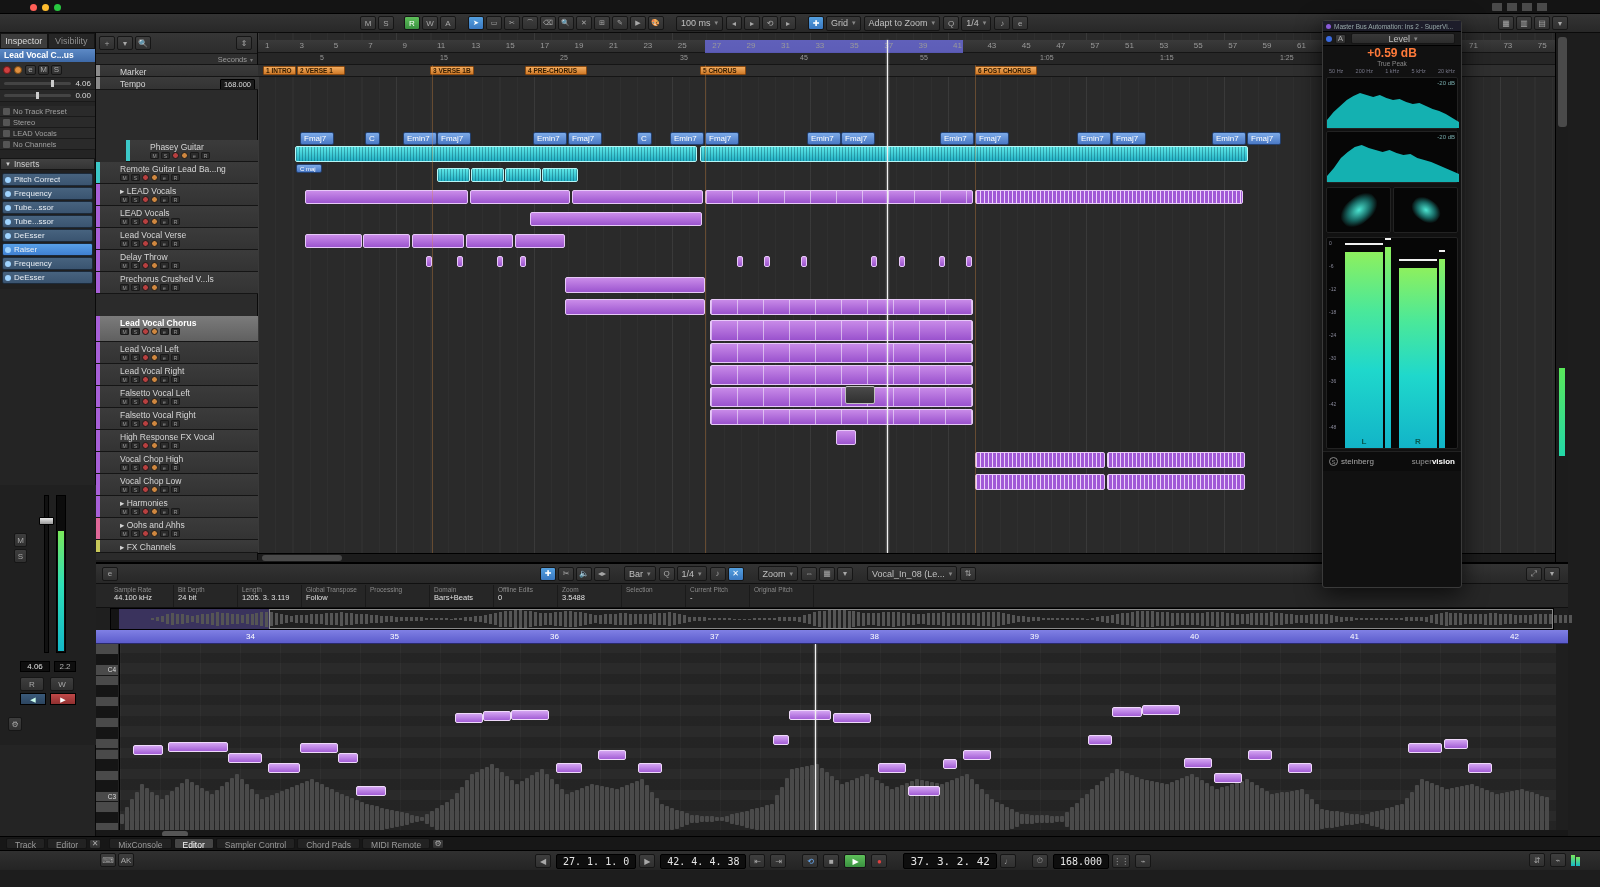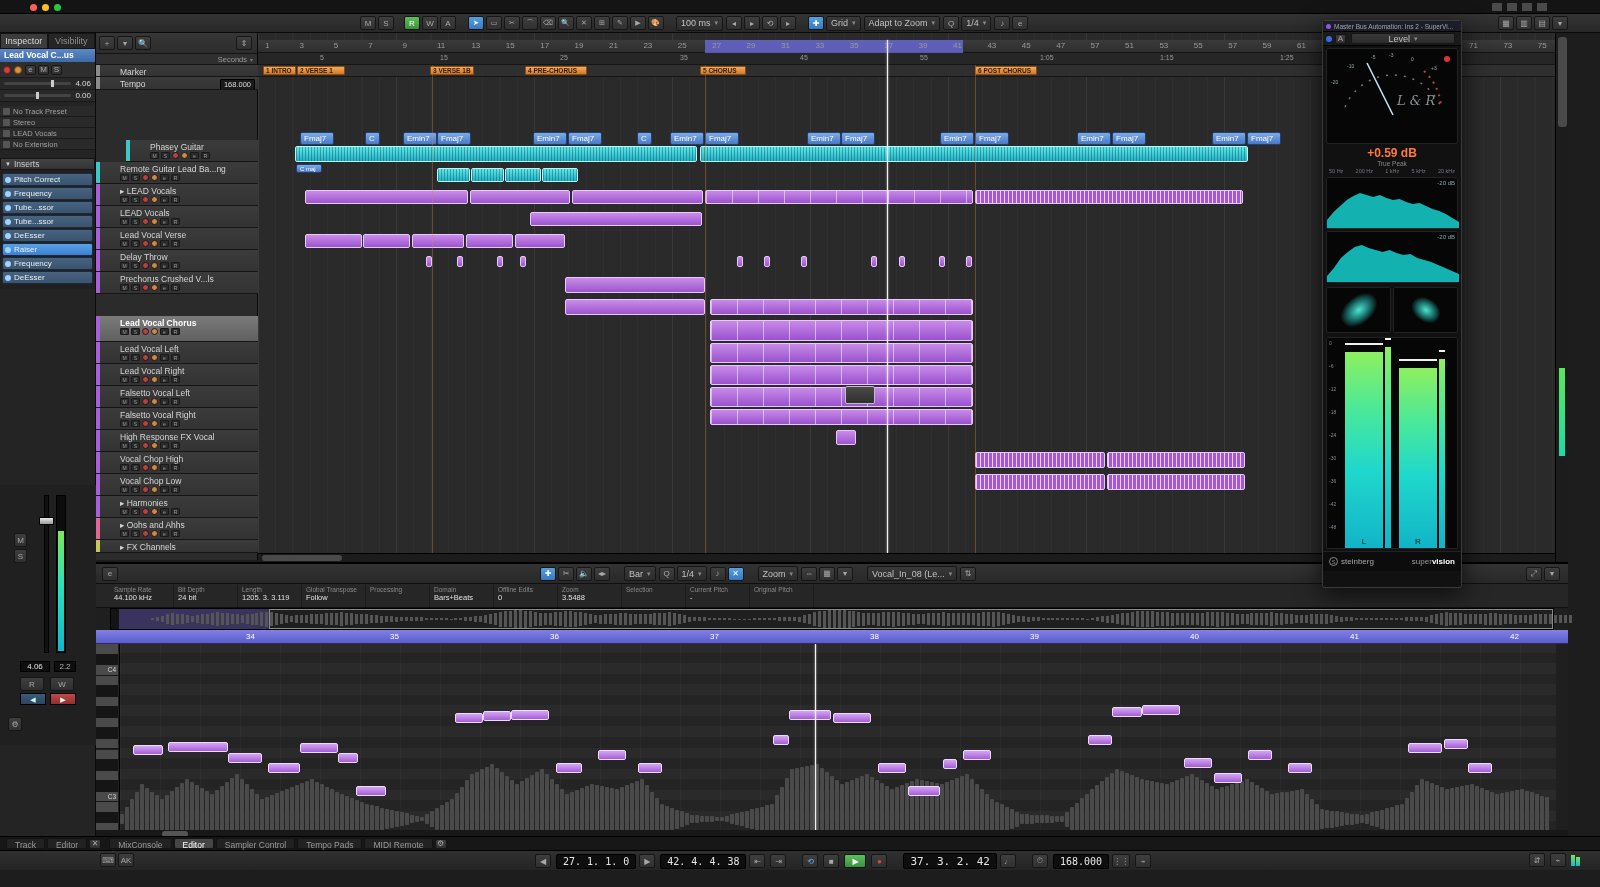--- a/index.html
+++ b/index.html
@@ -147,21 +147,21 @@
         <div class="insp-row">
           <div style="width: 7px; height: 7px; background: rgb(85, 85, 85); border-radius: 1px; margin-right: 3px;"></div>
           <div style="font-size: 7.5px; white-space: nowrap; overflow: hidden;">Stereo</div>
         </div>
         <div class="insp-row">
           <div style="width: 7px; height: 7px; background: rgb(85, 85, 85); border-radius: 1px; margin-right: 3px;"></div>
           <div style="font-size: 7.5px; white-space: nowrap; overflow: hidden;">LEAD Vocals</div>
         </div>
         <div class="insp-row">
           <div style="width: 7px; height: 7px; background: rgb(85, 85, 85); border-radius: 1px; margin-right: 3px;"></div>
-          <div style="font-size: 7.5px; white-space: nowrap; overflow: hidden;">No Extension</div>
+          <div style="font-size: 7.5px; white-space: nowrap; overflow: hidden;">No Channels</div>
         </div>
       </div>
     <div class="sect" style="margin-top:8px">
         <span style="margin-right:3px;font-size:6px">▼</span>
         <span>Inserts</span>
       </div>
     <div id="inserts-list" style="background:#202020;padding:2px 0 4px">
         <div class="slot">
           <div class="pw"></div>
           <div style="overflow: hidden; white-space: nowrap;">Pitch Correct</div>
@@ -616,37 +616,20 @@
       <span class="dot" style="width:5px;height:5px;background:#8a5ad8"></span>
       <span style="font-size:6.5px;color:#9aa;white-space:nowrap;overflow:hidden">Master Bus Automation: Ins 2 - SuperVi...</span>
     </div>
     <div class="row" style="height:14px;background:#1a1a1a;border-bottom:1px solid #000;padding:0 3px">
       <span class="dot" style="width:6px;height:6px;background:#3a6ae0"></span>
       <span class="ico" style="height:10px;min-width:11px">A</span>
       <span class="combo" style="height:11px;flex:1;margin:0 3px;justify-content:center">
           <span>Level</span>
           <span class="arr">▾</span>
         </span>
-    </div>
-    <div class="sv-panel" style="height:96px">
-      <svg width="132" height="70" viewBox="0 0 132 70" style="display:block">
-        <path d="M18 58 A 52 52 0 0 1 114 58" stroke="#777" stroke-width="1.5" fill="none" stroke-dasharray="2 7"></path>
-        <path d="M97 22 A 52 52 0 0 1 114 58" stroke="#c04040" stroke-width="2" fill="none" stroke-dasharray="2 5"></path>
-        <line x1="66" y1="66" x2="40" y2="14" stroke="#bfe8ff" stroke-width="1.6"></line>
-        <circle cx="120" cy="10" r="3" fill="#e03030"></circle>
-      </svg>
-      <div id="vu-scale">
-          <div style="position: absolute; left: 4px; top: 30px; font-size: 5px; color: rgb(153, 170, 170);">-20</div>
-          <div style="position: absolute; left: 20px; top: 14px; font-size: 5px; color: rgb(153, 170, 170);">-10</div>
-          <div style="position: absolute; left: 44px; top: 5px; font-size: 5px; color: rgb(153, 170, 170);">-5</div>
-          <div style="position: absolute; left: 62px; top: 3px; font-size: 5px; color: rgb(153, 170, 170);">-3</div>
-          <div style="position: absolute; left: 84px; top: 7px; font-size: 5px; color: rgb(153, 170, 170);">0</div>
-          <div style="position: absolute; left: 104px; top: 16px; font-size: 5px; color: rgb(153, 170, 170);">+3</div>
-        </div>
-      <div style="position:absolute;left:70px;top:44px;font-family:'DejaVu Serif',serif;font-style:italic;font-size:13px;color:#8a8f94">L &amp; R</div>
     </div>
     <div style="text-align:center">
       <div style="color:#ff7a3a;font-size:12px;font-weight:bold">+0.59 dB</div>
       <div style="color:#8a8a8a;font-size:6.5px">True Peak</div>
     </div>
     <div id="sv-freq" class="row" style="height:8px;justify-content:space-between;padding:0 6px">
         <div style="font-size: 5.5px; color: rgb(119, 119, 136);">50 Hz</div>
         <div style="font-size: 5.5px; color: rgb(119, 119, 136);">200 Hz</div>
         <div style="font-size: 5.5px; color: rgb(119, 119, 136);">1 kHz</div>
         <div style="font-size: 5.5px; color: rgb(119, 119, 136);">5 kHz</div>
@@ -1446,21 +1429,21 @@
   <div class="abs row" id="tabbar" style="left:0;top:836px;width:1600px;height:14px;background:#171717;border-top:1px solid #000;padding:0 6px">
     <span id="tabs-left" class="row">
         <div class="tab" style="height: 11px; line-height: 10px;">Track</div>
         <div class="tab" style="height: 11px; line-height: 10px;">Editor</div>
       </span>
     <span class="ico" style="height:10px;min-width:12px">✕</span>
     <span id="tabs-main" class="row" style="margin-left:6px">
         <div class="tab" style="height: 11px; line-height: 10px;">MixConsole</div>
         <div class="tab act" style="height: 11px; line-height: 10px;">Editor</div>
         <div class="tab" style="height: 11px; line-height: 10px;">Sampler Control</div>
-        <div class="tab" style="height: 11px; line-height: 10px;">Tempo Pads</div>
+        <div class="tab" style="height: 11px; line-height: 10px;">Chord Pads</div>
         <div class="tab" style="height: 11px; line-height: 10px;">MIDI Remote</div>
       </span>
     <span class="ico" style="height:10px;min-width:12px">⚙</span>
   </div>
 
   <div class="abs" id="transport" style="left:0;top:850px;width:1600px;height:20px;background:linear-gradient(#303030,#242424);border-top:1px solid #000">
     <span class="abs row" style="left:100px;top:2px">
       <span class="ico">⌨</span>
       <span class="ico">AK</span>
     </span>

